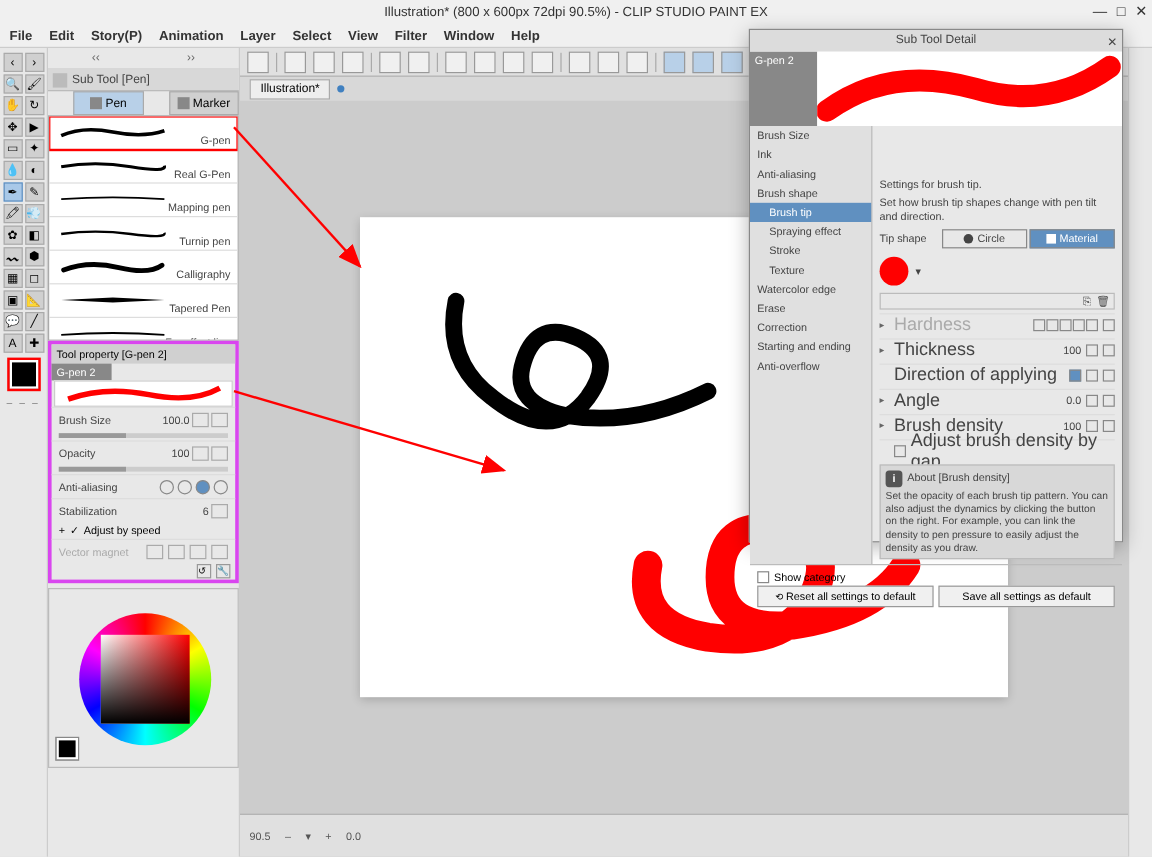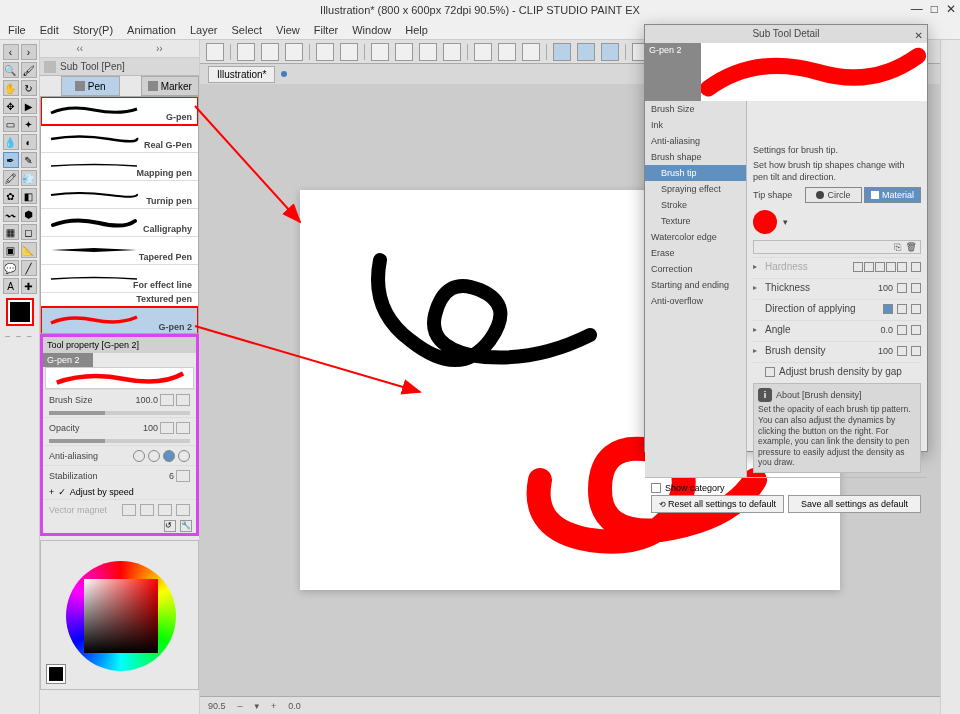--- a/index.html
+++ b/index.html
@@ -4,21 +4,21 @@
 <style>
 * { box-sizing: border-box; margin: 0; padding: 0; font-family: "Segoe UI", Tahoma, sans-serif; }
 body { background: #e8e8e8; width: 960px; height: 714px; overflow: hidden; position: relative; }
 
 
 .titlebar { height: 20px; background: #f0f0f0; display: flex; align-items: center; justify-content: center; position: relative; font-size: 11px; color: #333; }
 .titlebar .winctrls { position: absolute; right: 4px; top: 2px; display: flex; gap: 8px; font-size: 12px; }
 .titlebar .winctrls span { cursor: pointer; }
 
 
-.menubar { height: 20px; background: #f0f0f0; display: flex; align-items: center; padding: 0 8px; gap: 14px; font-size: 11px; color: #333; border-bottom: 1px solid #ccc; }
+.menubar { height: 20px; background: #f0f0f0; display: flex; align-items: center; padding: 0 8px; gap: 14px; font-size: 11px; color: #333; border-bottom: 1px solid #ccc; font-weight: bold; }
 .menubar span { cursor: pointer; }
 
 
 .workspace { display: flex; height: calc(714px - 40px); }
 
 
 .vtoolbar { width: 40px; background: #e8e8e8; padding: 4px 2px; display: flex; flex-direction: column; align-items: center; gap: 2px; border-right: 1px solid #ccc; }
 .vtoolbar .trow { display: flex; gap: 2px; }
 .vtoolbar .ticon { width: 16px; height: 16px; background: #d0d0d0; border: 1px solid #aaa; cursor: pointer; display: flex; align-items: center; justify-content: center; font-size: 10px; }
 .vtoolbar .ticon.selected { background: #a8c8e8; border-color: #6090c0; }
@@ -30,21 +30,21 @@
 .panel-head { height: 18px; background: #d8d8d8; font-size: 10px; color: #444; display: flex; align-items: center; padding: 0 4px; border-bottom: 1px solid #bbb; }
 .panel-head .ic { width: 12px; height: 12px; background: #bbb; margin-right: 4px; }
 
 
 .subtool-tabs { display: flex; height: 20px; font-size: 10px; }
 .subtool-tabs .tab { flex: 1; background: #d0d0d0; border: 1px solid #aaa; display: flex; align-items: center; justify-content: center; gap: 3px; cursor: pointer; margin-left: 21px; }
 .subtool-tabs .tab.active { background: #b8d0e8; }
 .subtool-tabs .tab .tic { width: 10px; height: 10px; background: #888; }
 
 
-.brushlist { background: #fff; border: 1px solid #aaa; height: 238px; overflow: hidden; font-weight: bold; }
+.brushlist { background: #fff; border: 1px solid #aaa; height: 188px; overflow: hidden; }
 .brushlist .bitem { height: 28px; border-bottom: 1px solid #ddd; position: relative; cursor: pointer; }
 .brushlist .bitem.sel { background: #b8d0e8; }
 .brushlist .bitem.hl { outline: 2px solid #f00; outline-offset: -1px; }
 .brushlist .bitem .stroke { position: absolute; left: 8px; top: 6px; width: 90px; height: 14px; }
 .brushlist .bitem .bname { position: absolute; right: 6px; bottom: 2px; font-size: 9px; color: #444; }
 
 
 .toolprop { background: #e8e8e8; border: 3px solid #d946ef; }
 .toolprop .tphead { height: 16px; background: #d0d0d0; font-size: 9px; padding: 0 4px; display: flex; align-items: center; }
 .toolprop .tpname { height: 14px; background: #888; color: #fff; font-size: 9px; padding: 0 4px; display: flex; align-items: center; width: 50px; }
@@ -72,48 +72,48 @@
 
 .canvas-area { flex: 1; background: #ccc; position: relative; display: flex; flex-direction: column; }
 .canvas-toolbar { height: 24px; background: #e0e0e0; border-bottom: 1px solid #aaa; display: flex; align-items: center; padding: 0 6px; gap: 6px; }
 .canvas-toolbar .btn { width: 18px; height: 18px; border: 1px solid #999; background: #f0f0f0; cursor: pointer; }
 .canvas-toolbar .sep { width: 1px; height: 16px; background: #aaa; }
 .canvas-tabs { height: 20px; background: #d8d8d8; display: flex; align-items: center; padding: 0 8px; font-size: 10px; gap: 6px; }
 .canvas-tabs .ctab { padding: 2px 8px; background: #eee; border: 1px solid #aaa; }
 .canvas-tabs .dot { width: 6px; height: 6px; background: #4080c0; border-radius: 50%; }
 .canvas-viewport { flex: 1; display: flex; align-items: center; justify-content: center; position: relative; }
 .canvas-page { width: 540px; height: 400px; background: #fff; box-shadow: 0 2px 8px rgba(0,0,0,0.2); position: relative; }
-.canvas-status { height: 18px; background: #e0e0e0; border-top: 1px solid #aaa; display: flex; align-items: center; padding: 0 8px; font-size: 9px; gap: 12px; color: #555; }
+.canvas-status { height: 36px; background: #e0e0e0; border-top: 1px solid #aaa; display: flex; align-items: center; padding: 0 8px; font-size: 9px; gap: 12px; color: #555; }
 
 
 .rightdock { width: 20px; background: #e8e8e8; border-left: 1px solid #ccc; }
 
 
-.std-dialog { position: absolute; left: 644px; top: 24px; width: 284px; height: 428px; background: #e8e8e8; border: 1px solid #888; box-shadow: 0 4px 16px rgba(0,0,0,0.3); display: flex; flex-direction: column; }
+.std-dialog { position: absolute; left: 624px; top: 24px; width: 312px; height: 428px; background: #e8e8e8; border: 1px solid #888; box-shadow: 0 4px 16px rgba(0,0,0,0.3); display: flex; flex-direction: column; }
 .std-dialog .std-title { height: 18px; background: #dcdcdc; font-size: 10px; color: #444; text-align: center; line-height: 18px; position: relative; }
 .std-dialog .std-title .x { position: absolute; right: 4px; top: 2px; cursor: pointer; font-size: 10px; }
 .std-dialog .std-preview { height: 62px; display: flex; }
 .std-dialog .std-preview .pname { width: 56px; background: #888; color: #fff; font-size: 9px; padding: 2px 4px; }
 .std-dialog .std-preview .pstroke { flex: 1; background: #fff; position: relative; }
 .std-body { flex: 1; display: flex; }
 .std-cat { width: 102px; background: #e0e0e0; border-right: 1px solid #bbb; font-size: 9px; }
 .std-cat .citem { padding: 3px 6px; cursor: pointer; color: #444; }
 .std-cat .citem.sel { background: #6090c0; color: #fff; }
 .std-cat .citem.sub { padding-left: 16px; }
 .std-right { flex: 1; padding: 4px 6px; font-size: 9px; color: #444; display: flex; flex-direction: column; gap: 3px; margin-top: 40px; }
 .std-right .desc { font-size: 9px; line-height: 1.3; }
 .std-right .tipshape { display: flex; align-items: center; gap: 2px; height: 18px; }
 .std-right .tipshape .lab2 { width: 50px; }
 .std-right .tipshape .opt { flex: 1; border: 1px solid #888; height: 16px; display: flex; align-items: center; justify-content: center; gap: 3px; font-size: 9px; cursor: pointer; }
 .std-right .tipshape .opt.sel { background: #6090c0; color: #fff; }
 .std-right .tipdot-row { display: flex; align-items: center; gap: 6px; height: 30px; }
 .std-right .tipdot { width: 24px; height: 24px; background: #f00; border-radius: 50%; }
 .std-right .prow { display: flex; align-items: center; height: 18px; border-top: 1px solid #ddd; gap: 4px; }
 .std-right .prow .tri { width: 8px; font-size: 8px; color: #666; }
-.std-right .prow .pl { flex: 1; font-size: 10px; }
+.std-right .prow .pl { flex: 1; font-size: 15px; }
 .std-right .prow .pv { font-size: 9px; }
 .std-right .prow .pc { width: 10px; height: 10px; border: 1px solid #888; }
 .std-right .prow.dis { color: #aaa; }
 .std-right .infobox { background: #d8d8d8; border: 1px solid #bbb; padding: 4px; font-size: 8.5px; line-height: 1.25; }
 .std-right .infobox .ih { display: flex; align-items: center; gap: 4px; font-size: 9px; margin-bottom: 2px; }
 .std-right .infobox .ih .ii { width: 14px; height: 14px; background: #555; color: #fff; border-radius: 3px; text-align: center; line-height: 14px; font-weight: bold; }
 .std-foot { border-top: 1px solid #bbb; padding: 3px 6px; font-size: 9px; }
 .std-foot .chk { display: flex; align-items: center; gap: 4px; padding: 2px 0; }
 .std-foot .chk .box { width: 10px; height: 10px; border: 1px solid #888; }
 .std-foot .btnrow { display: flex; gap: 4px; }

